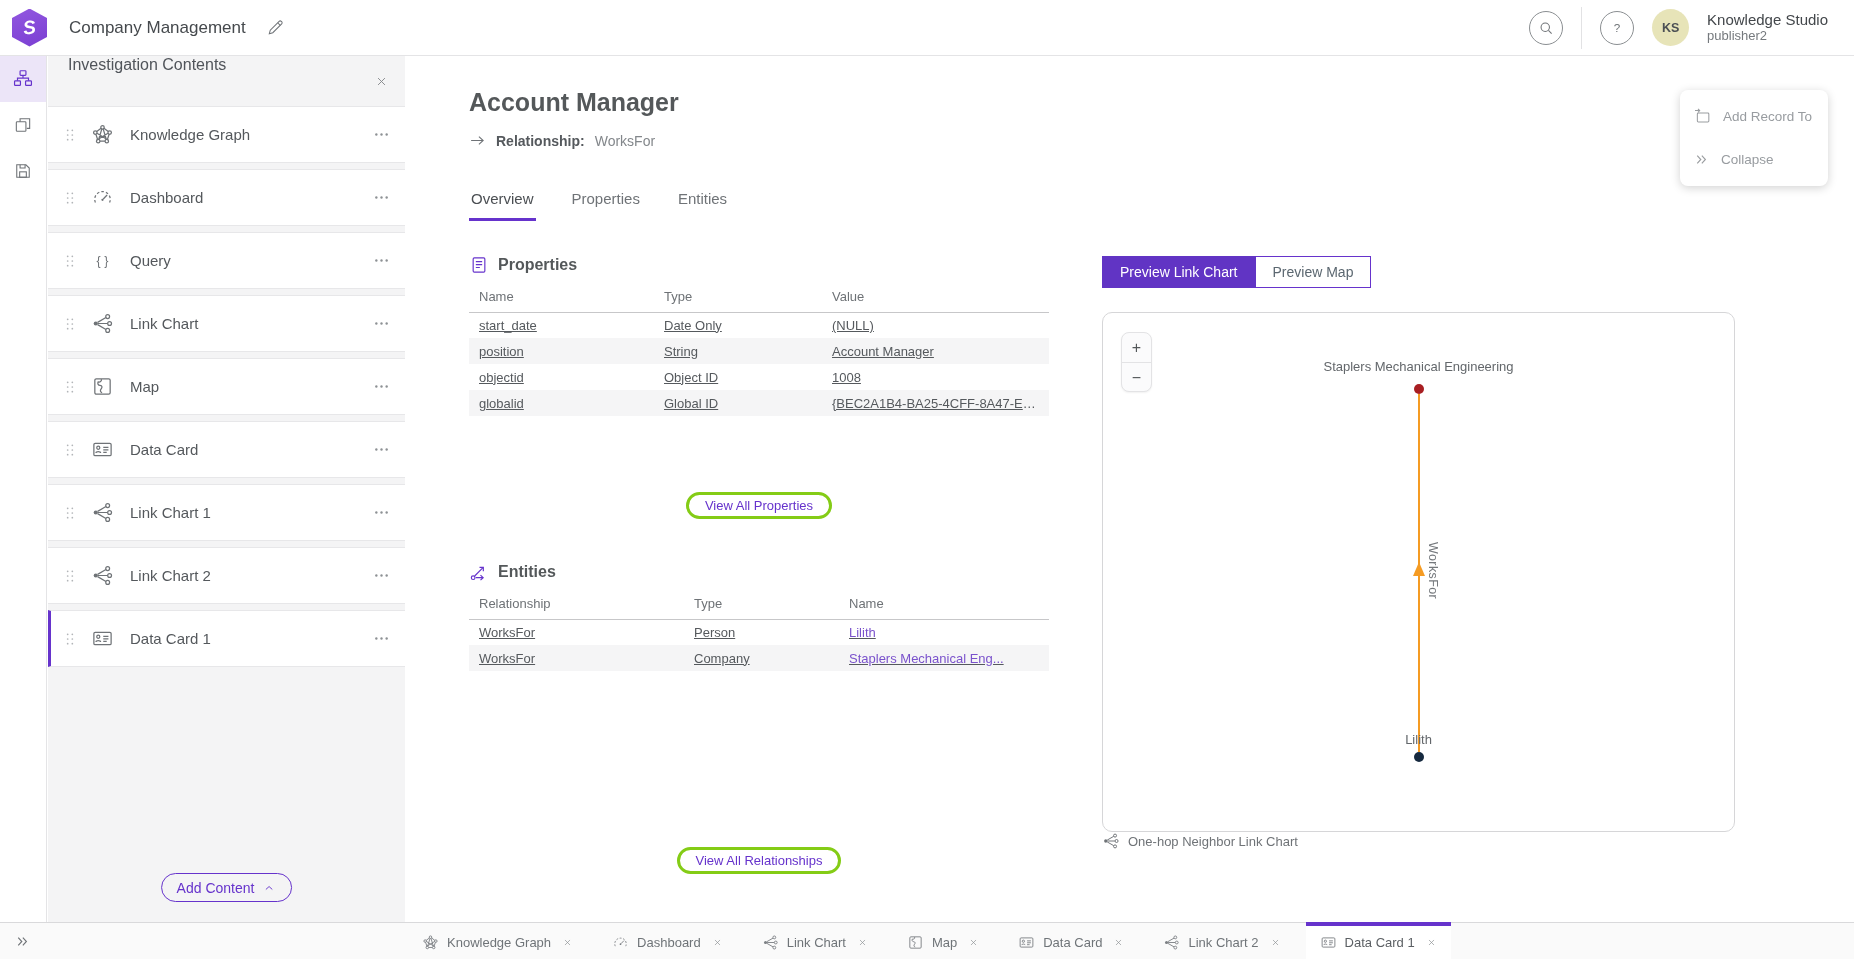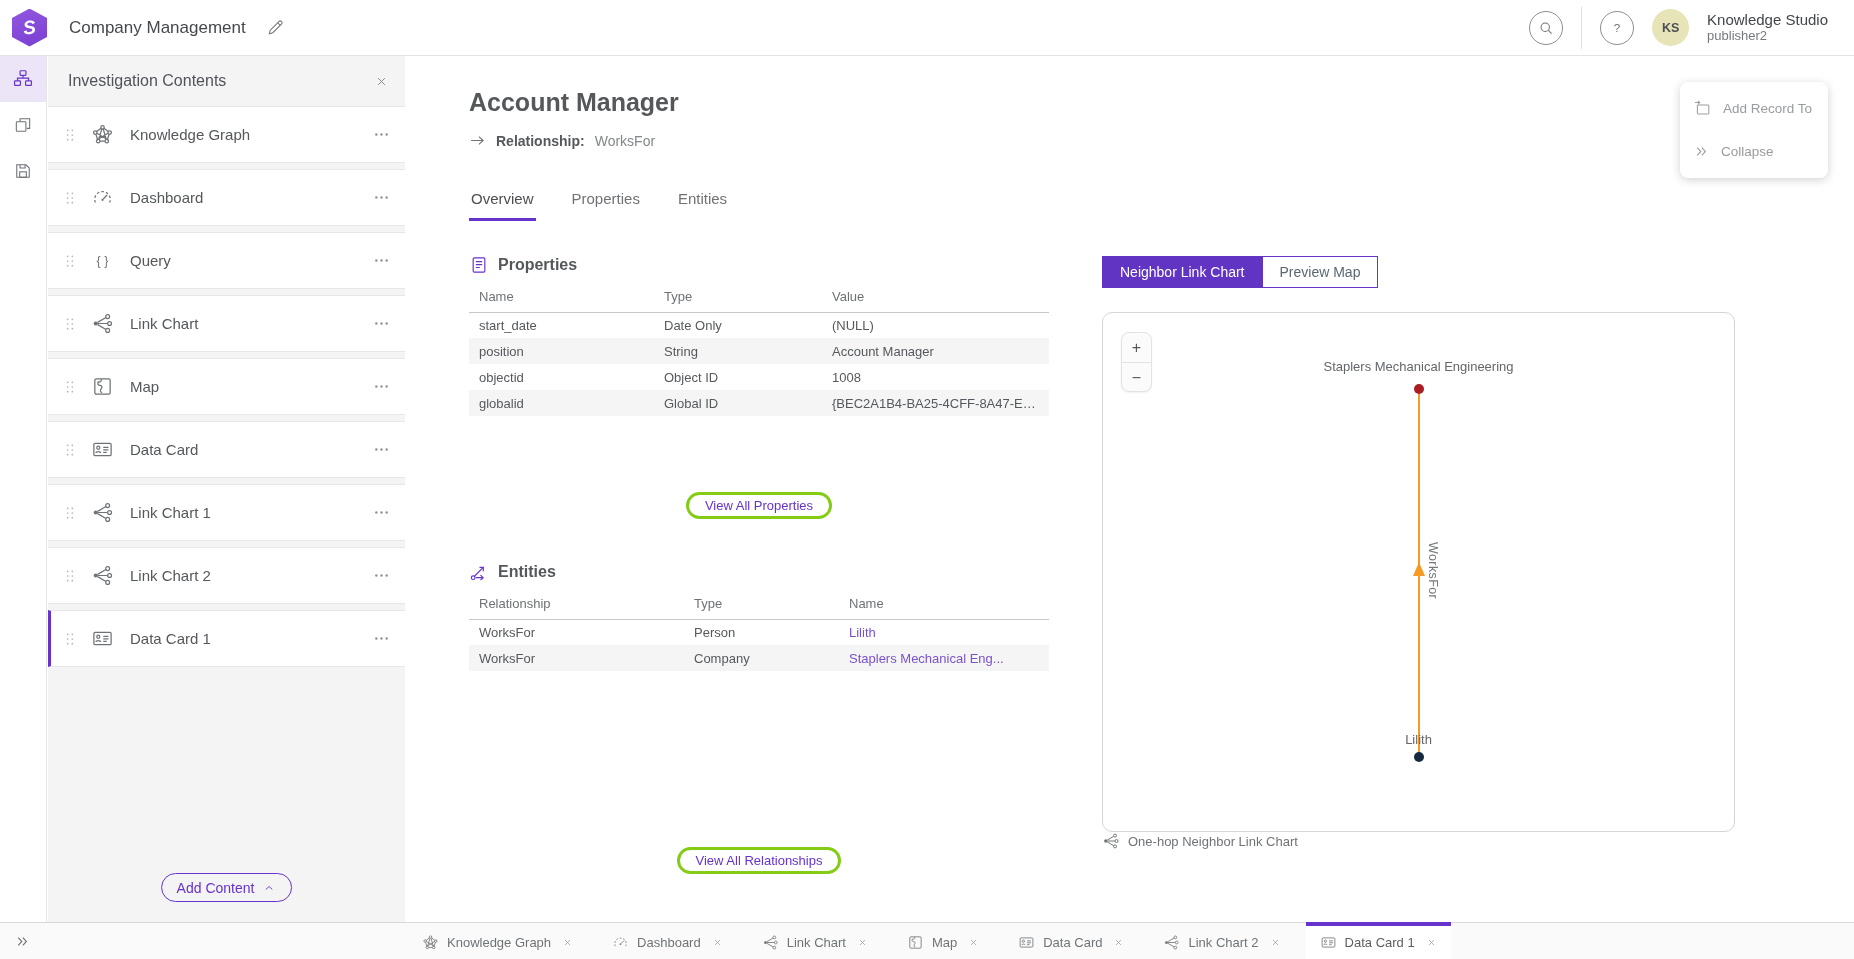--- a/index.html
+++ b/index.html
@@ -35,21 +35,21 @@
 
   
   .rail { position:absolute; left:0; top:56px; bottom:37px; width:47px; background:#fff;
     border-right:1px solid #e4e4e6; z-index:2; }
   .rail-item { width:46px; height:46px; display:flex; align-items:center; justify-content:center;
     background:none; border:none; color:#6f7377; padding:0; }
   .rail-item.active { background:#ece5f8; color:#6633cc; }
 
   
   .sidebar { position:absolute; left:48px; top:56px; bottom:37px; width:357px; background:#f4f4f5; }
-  .sb-header { height:50px; display:flex; align-items:center; padding:0 12px 0 20px; }
+  .sb-header { height:50px; display:flex; padding:0 12px 0 20px; }
   .sb-title { font-size:16px; color:#50545a; flex:1; }
   .sb-close { background:none; border:none; color:#85888b; padding:4px; }
   .sb-item { height:57px; background:#fff; border-top:1px solid #e7e7e9; border-bottom:1px solid #e7e7e9;
     margin-bottom:6px; display:flex; align-items:center; padding:0 10px 0 14px; width:100%; }
   .sb-item.selected { border-left:3px solid #6633cc; padding-left:11px; }
   .drag { color:#b2b5b8; margin-right:13px; display:flex; }
   .sb-icon { color:#6f7377; margin-right:16px; display:flex; }
   .sb-label { font-size:15px; color:#54585c; flex:1; text-align:left; }
   .more-btn { background:none; border:none; color:#8d9194; display:flex; padding:4px; }
   .add-content { position:absolute; bottom:20px; left:50%; transform:translateX(-50%);
@@ -73,21 +73,21 @@
   .right-col { position:absolute; left:697px; width:633px; top:0; }
 
   .section-h { display:flex; align-items:center; gap:9px; font-size:16px; font-weight:bold; color:#54585a; height:22px; }
   .sec-icon { color:#6633cc; display:flex; }
   .ent-head { margin-top:42px; }
 
   table.tbl { width:100%; border-collapse:collapse; margin-top:12px; table-layout:fixed;
     font-size:13px; color:#55595d; }
   .tbl th { text-align:left; font-weight:normal; color:#6e7276; height:24px;
     border-bottom:1px solid #c7c7c9; padding:0 8px 6px 10px; }
-  .tbl td { height:26px; padding:0 8px 0 10px; white-space:nowrap; overflow:hidden; text-overflow:ellipsis; }
+  .tbl td { height:26px; padding:0 8px 0 10px; white-space:nowrap; overflow:hidden; text-overflow:ellipsis;text-decoration:underline; }
   .tbl tr.alt td { background:#f5f5f6; }
   .cell-link { color:#7a52cc; text-decoration:none; }
 
   .center-row { display:flex; justify-content:center; }
   .mt-props { margin-top:76px; }
   .mt-rels { margin-top:176px; }
   .pill-btn { border:3px solid #84cc16; color:#6633cc; background:#fff; border-radius:14px;
     height:27px; padding:0 16px; font-size:13px; }
 
   .toggle { display:inline-flex; margin-top:2px; }
@@ -112,21 +112,21 @@
   .dot-bottom { top:439px; background:#16293f; }
   .edge-line { position:absolute; left:calc(50% - 1px); top:81px; width:2px; height:358px; background:#f59b23; }
   .edge-arrow { position:absolute; left:50%; transform:translateX(-50%); top:249px; width:0; height:0;
     border-left:6px solid transparent; border-right:6px solid transparent; border-bottom:14px solid #f59b23; }
   .edge-label { position:absolute; left:calc(50% + 7px); top:229px; writing-mode:vertical-rl;
     font-size:12.5px; color:#75797d; letter-spacing:.4px; }
   .caption { display:flex; align-items:center; gap:8px; font-size:13px; color:#6f7377; }
   .cap-icon { color:#6f7377; display:flex; }
 
   
-  .flyout { position:absolute; left:1680px; top:82px; width:148px; background:#fff; border-radius:8px;
+  .flyout { position:absolute; left:1680px; top:90px; width:148px; background:#fff; border-radius:8px;
     box-shadow:0 2px 10px rgba(0,0,0,.18); padding:5px 0; z-index:6; }
   .flyout-item { width:100%; height:43px; display:flex; align-items:center; gap:11px; padding:0 13px;
     background:none; border:none; font-size:13.5px; color:#989ca0; }
   .flyout-item .f-ic { color:#9a9da0; display:flex; }
 
   
   .bottombar { position:absolute; left:0; right:0; bottom:0; height:37px; background:#fafafa;
     border-top:1px solid #d9d9db; z-index:4; }
   .bb-expand { position:absolute; left:10px; top:0; bottom:0; display:flex; align-items:center;
     background:none; border:none; color:#6f7377; padding:0 4px; }
@@ -579,21 +579,21 @@
           </tr>
         </tbody>
       </table>
       <div class="center-row mt-rels">
         <button class="pill-btn">View All Relationships</button>
       </div>
     </section>
 
     <section class="right-col">
       <div class="toggle">
-        <button class="seg active">Neighbor Link Chart</button>
+        <button class="seg active">Preview Link Chart</button>
         <button class="seg">Preview Map</button>
       </div>
 
       <div class="chart-card">
         <div class="zoom-ctl">
           <button class="zoom-btn">+</button>
           <button class="zoom-btn">−</button>
         </div>
         <div class="stage">
           <div class="n-label top-label">Staplers Mechanical Engineering</div>

